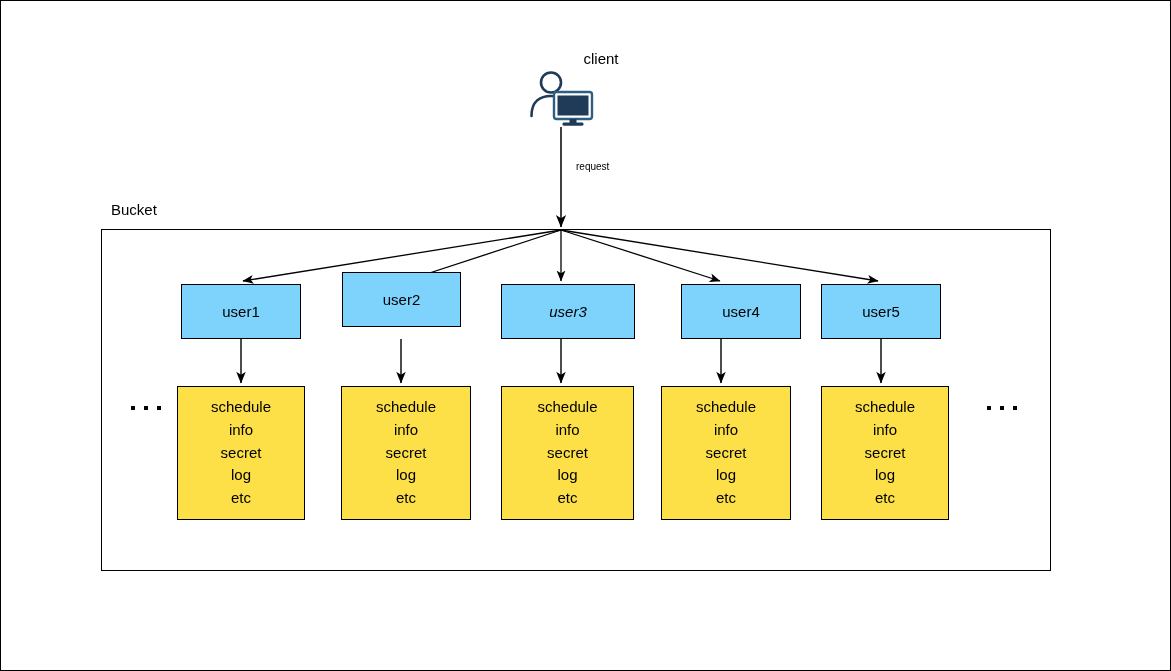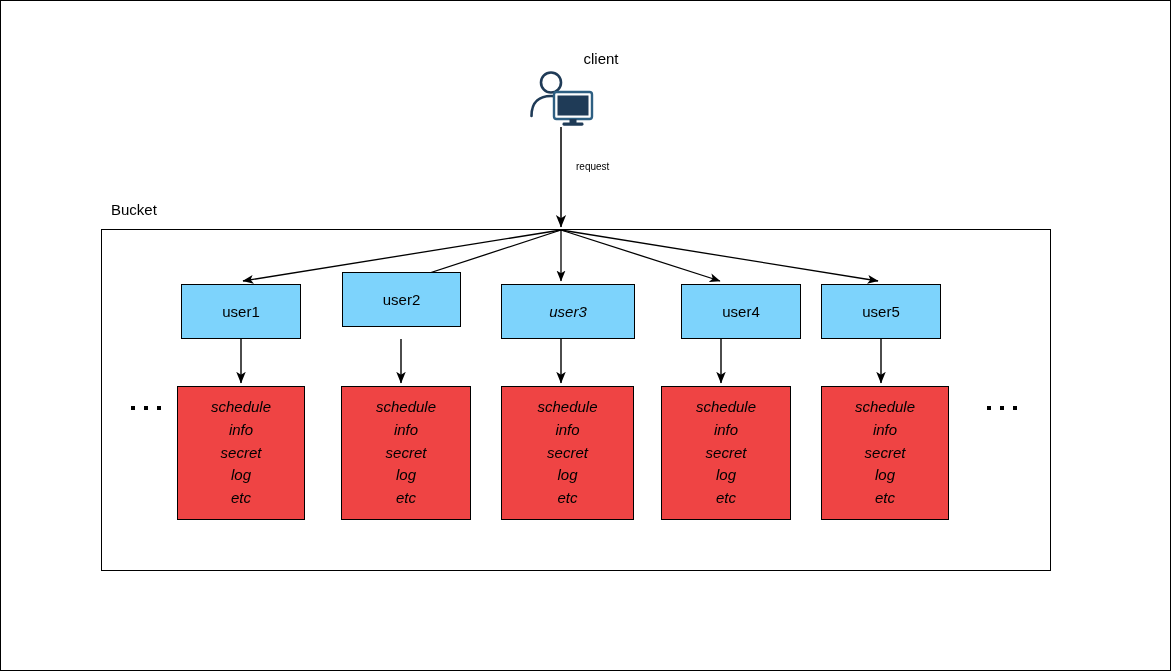--- a/index.html
+++ b/index.html
@@ -81,29 +81,28 @@
     color: #000000;
   }
 
   
   .detail-box {
     position: absolute;
     top: 385px;
     height: 134px;
     border: 1.6px solid #000000;
     box-sizing: border-box;
-    background: #ef4444;
+    background: #fde047;
     display: flex;
     flex-direction: column;
     align-items: center;
     justify-content: center;
     font-size: 15px;
     color: #000000;
     line-height: 1.52;
-    font-style: italic;
   }
   .detail-box .row {
     display: block;
     text-align: center;
   }
 
   
   .ellipsis {
     position: absolute;
     top: 405px;

